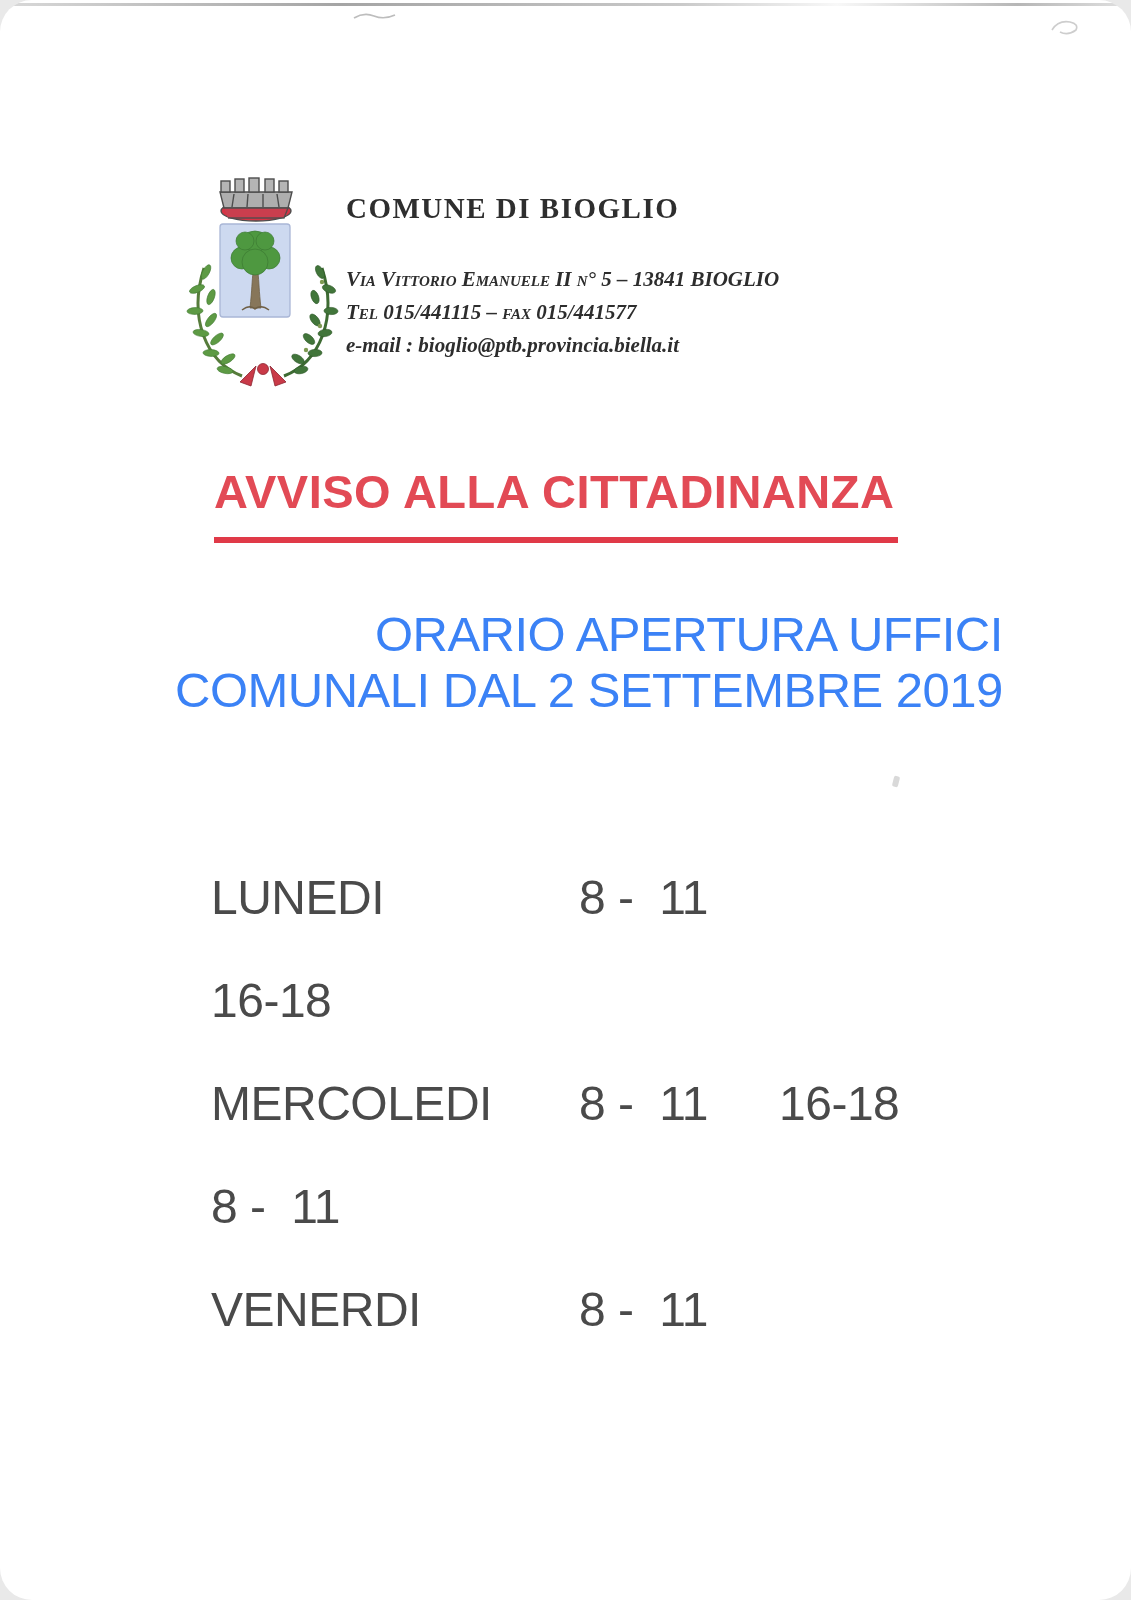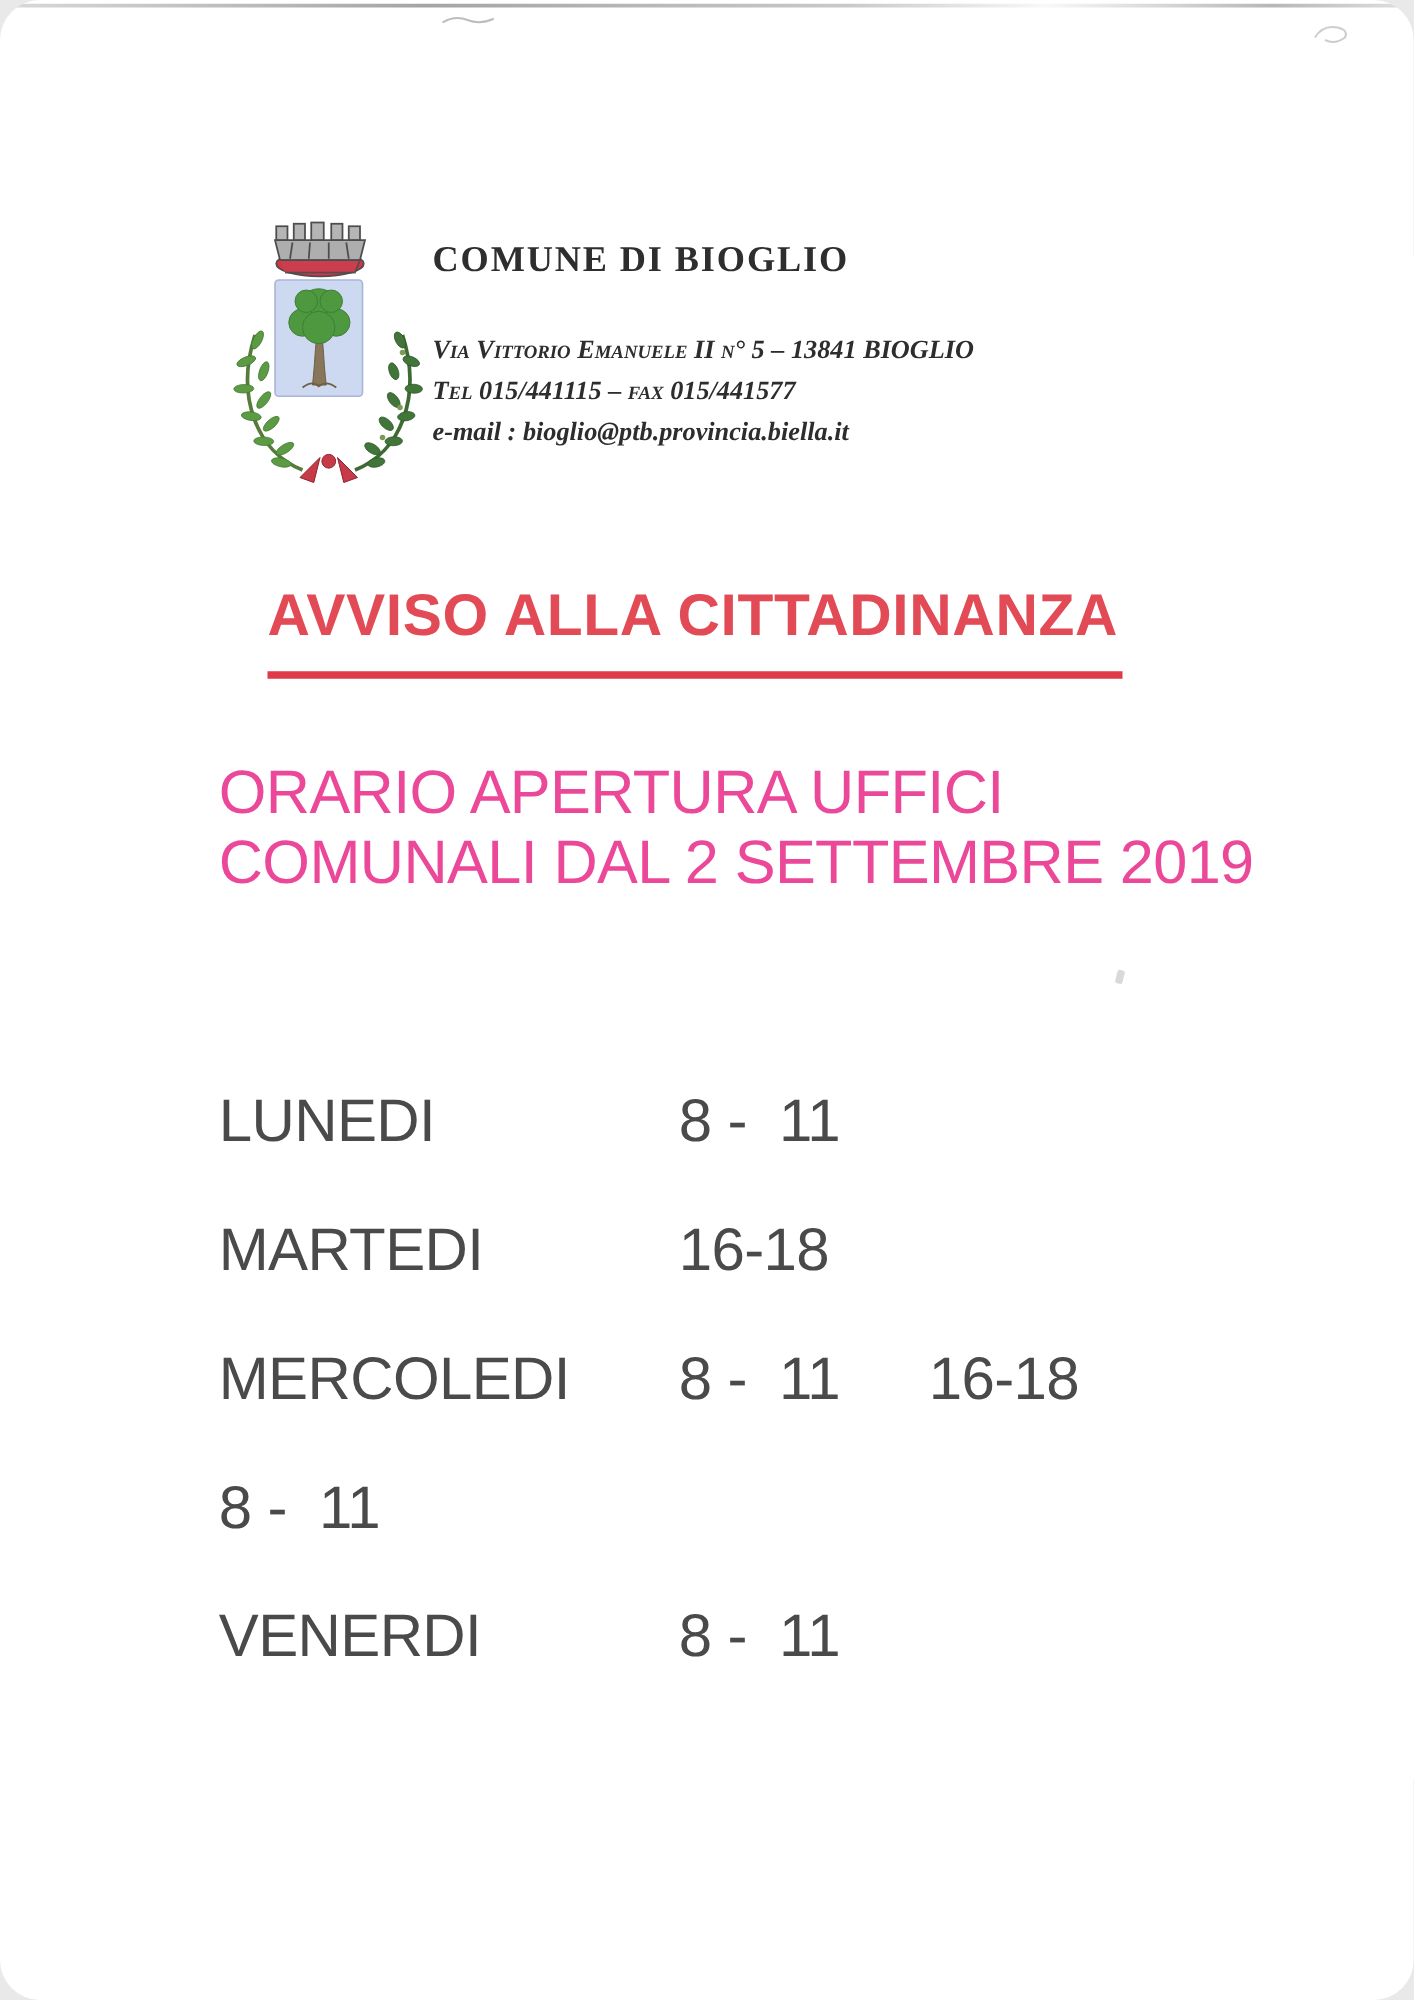--- a/index.html
+++ b/index.html
@@ -47,28 +47,28 @@
     position:absolute;left:214px;top:464px;
     font-size:47px;font-weight:700;letter-spacing:.5px;
     color:#e24a55;
     border-bottom:6px solid #e03a48;
     padding-bottom:18px;padding-right:4px;
     white-space:nowrap;
   }
   
   .subtitle{
     position:absolute;left:175px;top:606px;
-    font-size:49px;line-height:56px;color:#ec4899;
-    letter-spacing:-0.5px;white-space:nowrap;
+    font-size:49px;line-height:56px;color:#3b82f6;
+    letter-spacing:-0.5px;white-space:nowrap;text-align:right;
   }
   
   .schedule{position:absolute;left:175px;top:870px;}
   .row{
     display:grid;grid-template-columns:368px 200px auto;
-    height:53px;margin-bottom:50px;align-items:center;
+    height:53px;margin-bottom:50px;align-items:center;margin-left:36px;
   }
   .day,.time{
     font-size:48px;color:#4a4a4a;letter-spacing:-0.5px;
     white-space:pre;
   }
 </style>
 </head>
 <body>
 
 <div class="page">
@@ -178,21 +178,20 @@
     <div>COMUNALI DAL 2 SETTEMBRE 2019</div>
   </div>
 
   <div class="schedule">
     <div class="row">
       <span class="day">LUNEDI</span>
       <span class="time">8 -  11</span>
       <span class="time"></span>
     </div>
     <div class="row">
-      <span class="day">MARTEDI</span>
       <span class="time">16-18</span>
       <span class="time"></span>
     </div>
     <div class="row">
       <span class="day">MERCOLEDI</span>
       <span class="time">8 -  11</span>
       <span class="time">16-18</span>
     </div>
     <div class="row">
       <span class="time">8 -  11</span>

